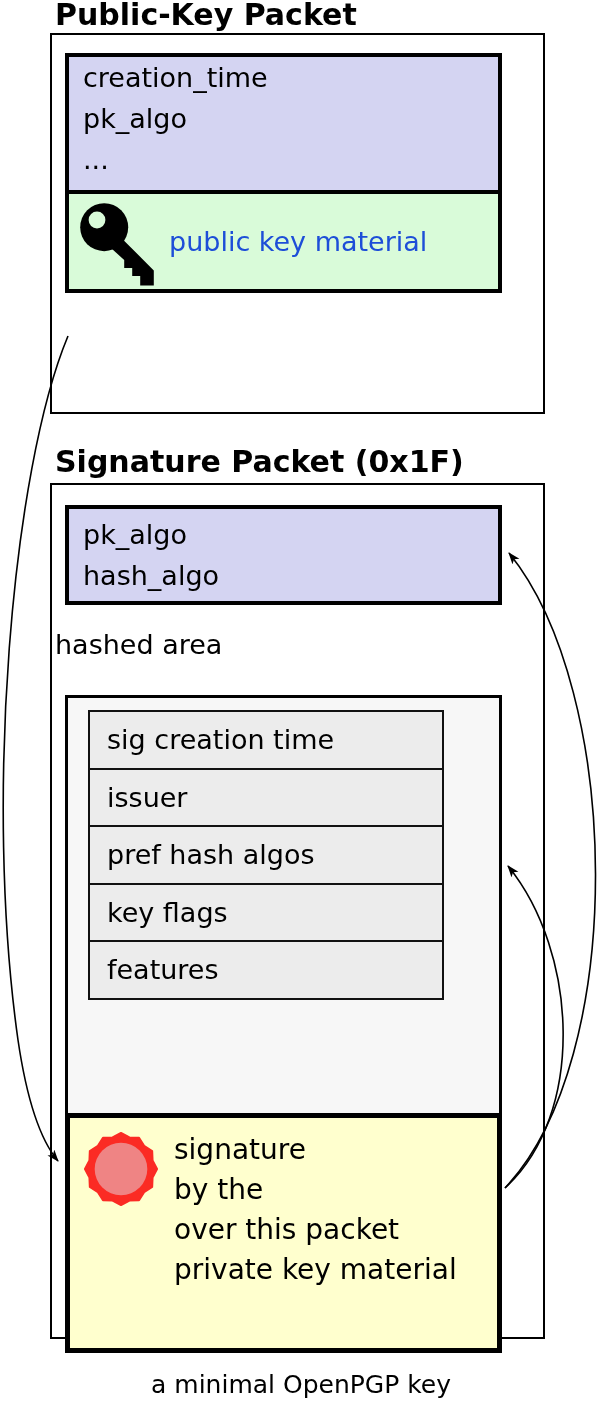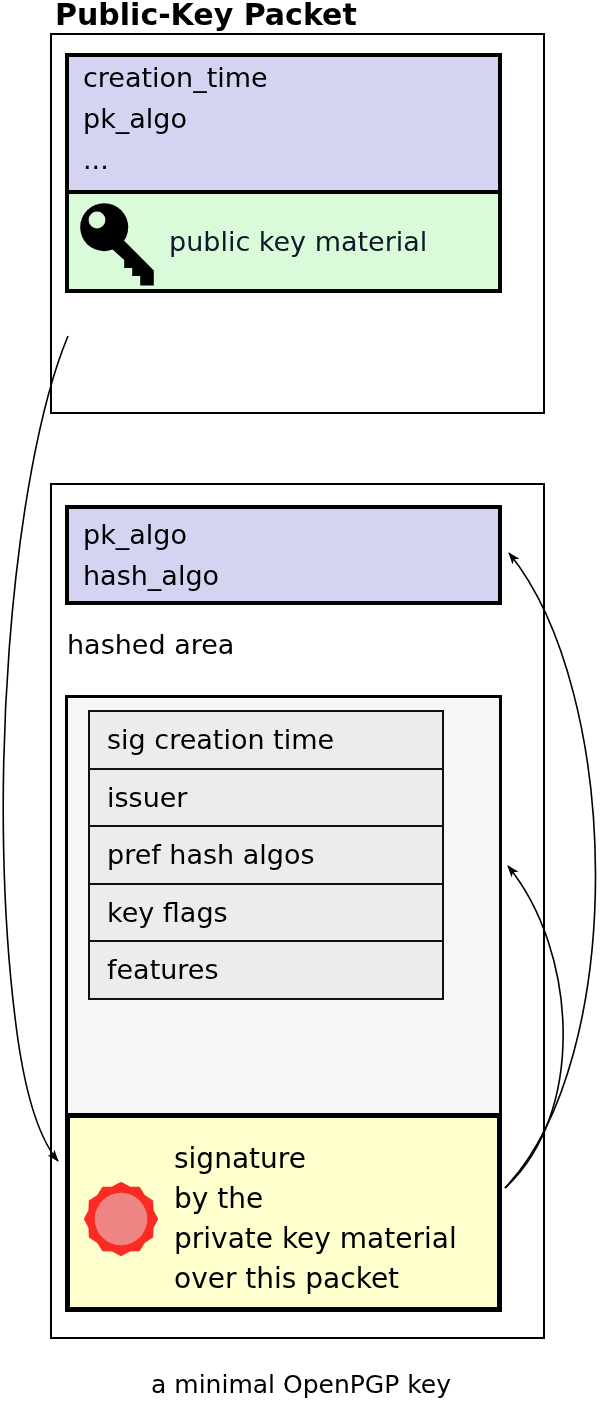--- a/index.html
+++ b/index.html
@@ -8,21 +8,21 @@
     font-family:"DejaVu Sans","Liberation Sans",sans-serif;color:#000;
     overflow:hidden;
   }
   .abs{position:absolute;}
   .title{font-size:30px;font-weight:bold;letter-spacing:0px;white-space:nowrap;}
   .outer-box{background:#ffffff;border:2.5px solid #000;}
   .field-box{background:#d4d4f2;border:4px solid #000;box-sizing:border-box;}
   .field-lines{padding:0 14px;font-size:27px;line-height:41px;}
   .material-box{position:absolute;left:0;right:0;bottom:0;top:133px;border-top:4px solid #000;
     background:#d9fbd9;display:flex;align-items:center;}
-  .material-label{color:#0f172a;font-size:27px;margin-left:10px;white-space:nowrap;}
+  .material-label{color:#1d4ed8;font-size:27px;margin-left:10px;white-space:nowrap;}
   .label{font-size:27px;white-space:nowrap;}
   .hashed-box{background:#f7f7f7;border:3.5px solid #000;box-sizing:border-box;}
   .rows-box{position:absolute;left:20px;top:12px;width:352px;border:2px solid #111;}
   .row{height:55.5px;line-height:55.5px;background:#ececec;border-bottom:2px solid #111;
     padding-left:17px;font-size:27px;white-space:nowrap;}
   .row:last-child{border-bottom:none;}
   .sig-box{background:#ffffce;border:5px solid #000;box-sizing:border-box;display:flex;align-items:flex-start;}
   .sig-lines{font-size:28px;line-height:40px;margin-left:14px;margin-top:12px;}
   .caption{font-size:25px;text-align:center;width:100%;}
   .overlay{position:absolute;left:0;top:0;z-index:12;pointer-events:none;}
@@ -46,52 +46,53 @@
     <div class="material-box">
       <svg class="abs" style="left:8px;top:6px;" width="80" height="88" viewBox="0 0 100 110" aria-hidden="true">
         <circle cx="34" cy="34" r="30" fill="#000"></circle>
         <circle cx="25" cy="25" r="10.5" fill="#d9fbd9"></circle>
         <path d="M 52 44 L 96 88 L 96 107 L 79 107 L 79 95 L 69 95 L 69 85 L 59 85 L 59 75 L 38 56 Z" fill="#000"></path>
       </svg>
       <div class="material-label" style="margin-left:100px;">public key material</div>
     </div>
   </div>
 
+  <div class="abs title" style="left:55px;top:444px;">Signature Packet (0x1F)</div>
 
   <div class="abs outer-box" style="left:50px;top:483px;width:491px;height:852px;"></div>
 
   <div class="abs field-box" style="left:65px;top:505px;width:437px;height:100px;">
     <div class="field-lines" style="padding-top:5px;">
       <div>pk_algo</div>
       <div>hash_algo</div>
     </div>
   </div>
 
-  <div class="abs label" style="left:67px;top:629px;">hashed area</div>
+  <div class="abs label" style="left:55px;top:629px;">hashed area</div>
 
   <div class="abs hashed-box" style="left:65px;top:663px;width:437px;height:428px;margin-top:32px;">
     <div class="rows-box">
       <div class="row">sig creation time</div>
       <div class="row">issuer</div>
       <div class="row">pref hash algos</div>
       <div class="row">key flags</div>
       <div class="row">features</div>
     </div>
   </div>
 
-  <div class="abs sig-box" style="left:65px;top:1113px;width:437px;height:199px;align-items:center;">
+  <div class="abs sig-box" style="left:65px;top:1113px;width:437px;height:240px;">
     <svg class="seal" width="78" height="78" viewBox="0 0 80 80" aria-hidden="true">
       <polygon fill="#fb2b24" stroke="#fb2b24" stroke-width="2" stroke-linejoin="round" points="77,40 72.4,48.7 72,58.5 63.7,63.7 58.5,72 48.7,72.4 40,77 31.3,72.4 21.5,72 16.3,63.7 8,58.5 7.6,48.7 3,40 7.6,31.3 8,21.5 16.3,16.3 21.5,8 31.3,7.6 40,3 48.7,7.6 58.5,8 63.7,16.3 72,21.5 72.4,31.3"></polygon>
       <circle cx="40" cy="40" r="27" fill="#ef8484"></circle>
     </svg>
     <div class="sig-lines">
       <div>signature</div>
       <div>by the</div>
+      <div>over this packet</div>
       <div>private key material</div>
-      <div>over this packet</div>
     </div>
   </div>
 
   <div class="abs caption" style="left:0;top:1370px;">a minimal OpenPGP key</div>
 
   <svg class="overlay" width="602" height="1406" viewBox="0 0 602 1406" aria-hidden="true">
     <defs>
       <marker id="ah" markerWidth="14" markerHeight="12" refX="11" refY="4.5" orient="auto" markerUnits="userSpaceOnUse">
         <path d="M0,0 L12,4.5 L0,9 L3,4.5 Z" fill="#000"></path>
       </marker>

